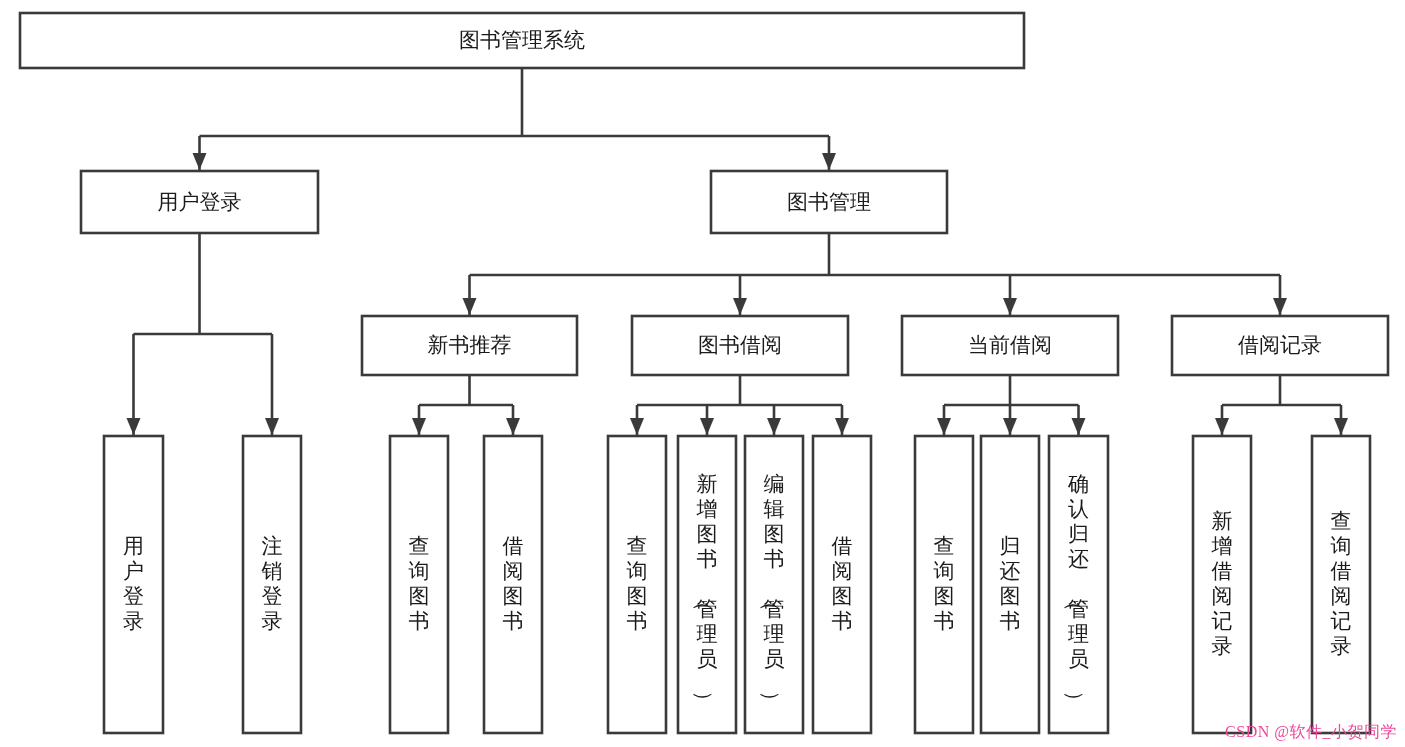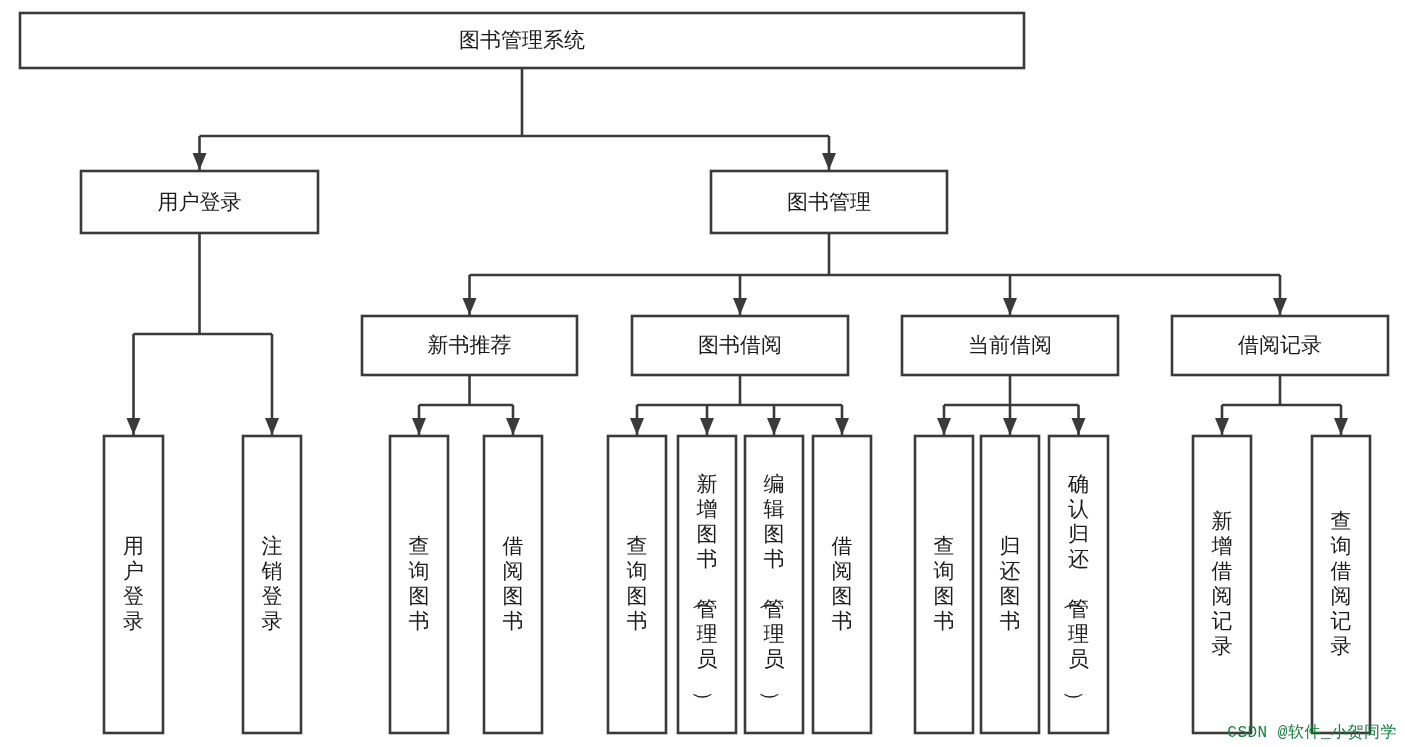--- a/index.html
+++ b/index.html
@@ -50,23 +50,23 @@
   .node-label-v {
     font-family: "Liberation Sans", "DejaVu Sans", sans-serif;
     font-size: 21px;
     fill: #1b1b1b;
     text-anchor: middle;
   }
   .watermark {
     position: absolute;
     right: 8px;
     bottom: 4px;
-    font-family: Liberation Mono, monospace;
+    font-family: Liberation Serif, serif;
     font-size: 16px;
-    color: #15803d;
+    color: #ec4899;
     white-space: nowrap;
     letter-spacing: 0.5px;
   }
 </style>
 </head>
 <body>
 
 <div id="diagram-root">
   <svg id="diagram-svg" width="1405" height="747" viewBox="0 0 1405 747" xmlns="http://www.w3.org/2000/svg">
     <g id="edges-layer">

